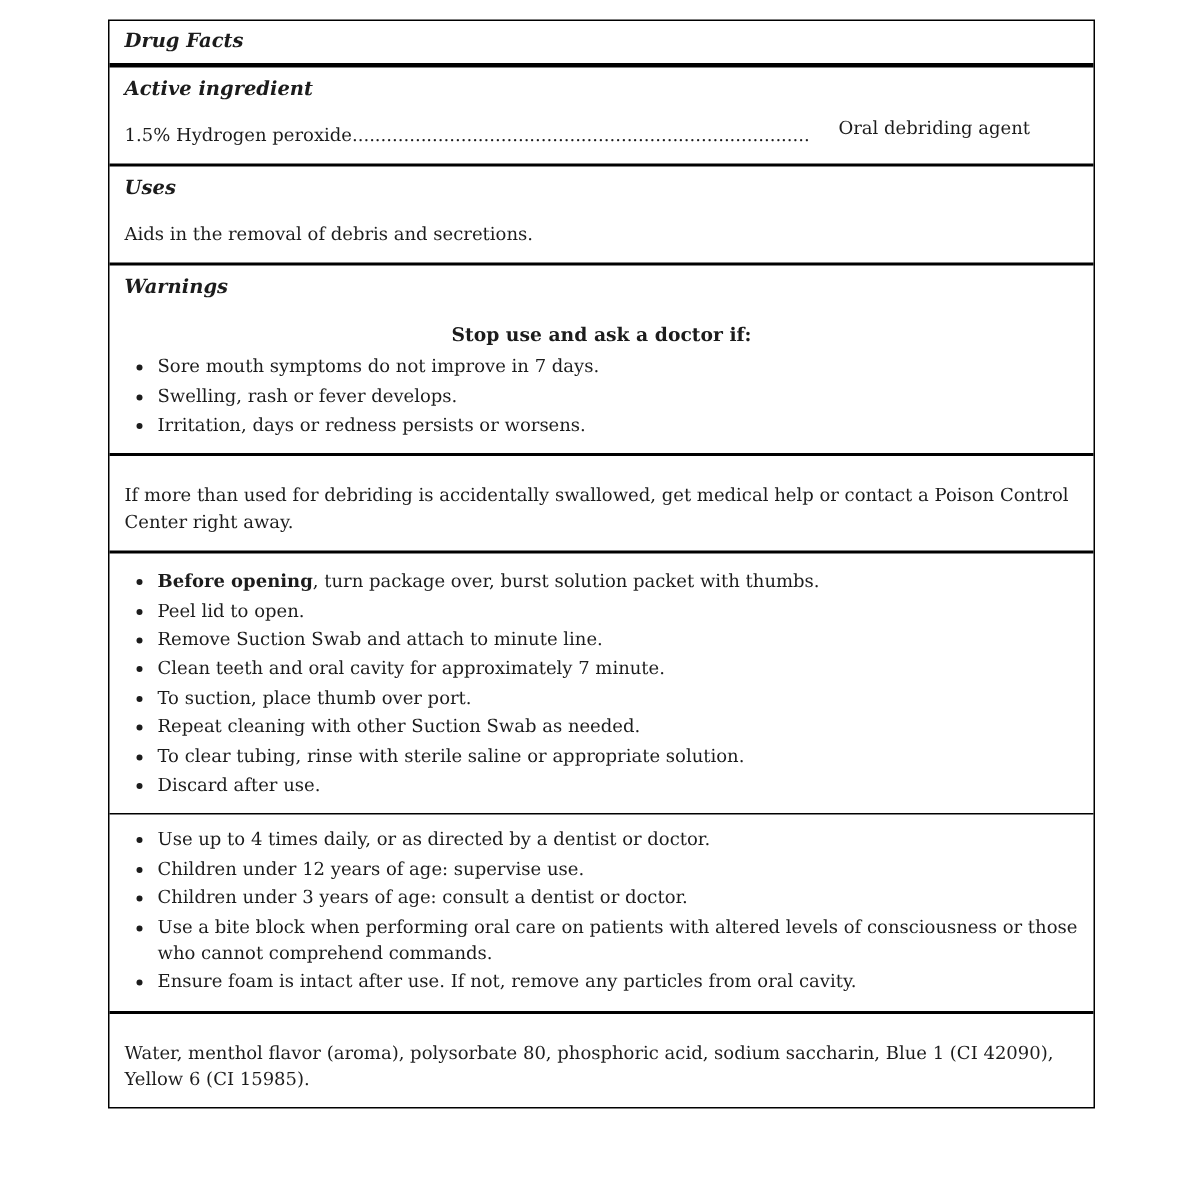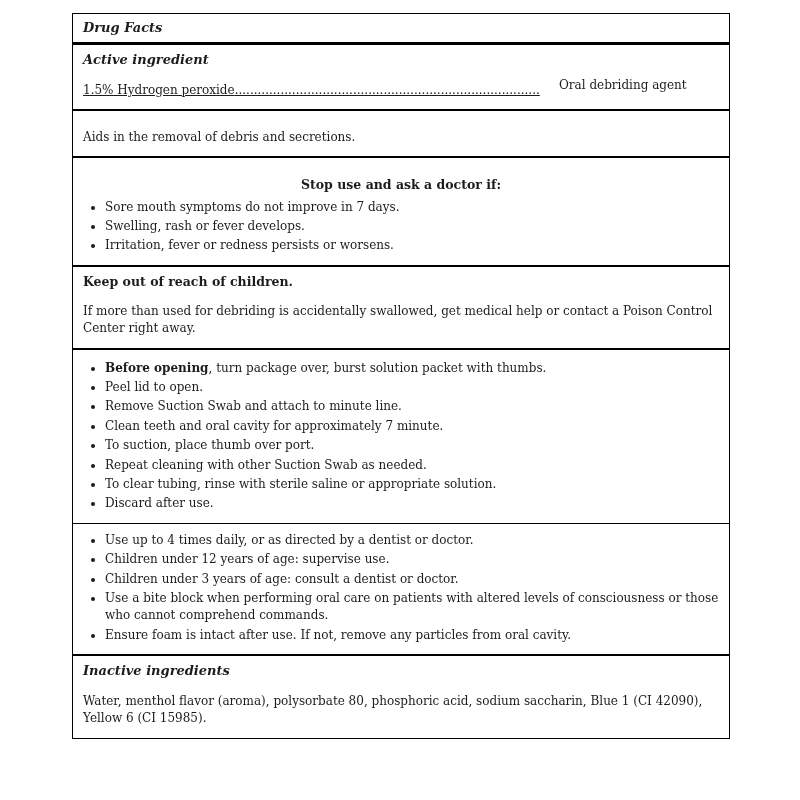--- a/index.html
+++ b/index.html
@@ -48,21 +48,20 @@
   }
   .col-left { flex: 1 1 auto; min-width: 0; }
   .col-right {
     flex: 0 0 160px;
     padding-top: 12px;
   }
   .col-right .para { margin-top: 14px; }
   .dotline {
     white-space: nowrap;
     overflow: hidden;
-    text-decoration: underline;
   }
   ul.bullets {
     margin: 4px 0 0 0;
     padding: 0 0 0 22px;
     list-style: disc;
   }
   ul.bullets li { margin-top: 2px; }
   .subdivider {
     border-top: 1px solid #000;
     margin: 10px -10px 0 -10px;
@@ -86,34 +85,35 @@
           <div class="h it">Active ingredient</div>
           <div class="para dotline"><span>1.5% Hydrogen peroxide</span><span>................................................................................</span></div>
         </div>
         <div class="col-right">
           <div class="para">Oral debriding agent</div>
         </div>
       </div>
     </div>
 
     <div class="section">
+      <div class="h it">Uses</div>
       <div class="para">Aids in the removal of debris and secretions.</div>
     </div>
 
     <div class="section">
+      <div class="h it">Warnings</div>
       <div class="para h" style="font-size:12.5px;text-align:center;">Stop use and ask a doctor if:</div>
       <ul class="bullets">
         <li>Sore mouth symptoms do not improve in 7 days.</li>
         <li>Swelling, rash or fever develops.</li>
-        <li>Irritation, fever or redness persists or worsens.</li>
+        <li>Irritation, days or redness persists or worsens.</li>
       </ul>
     </div>
 
     <div class="section">
-      <div class="h" style="font-size:12.5px;">Keep out of reach of children.</div>
       <div class="para">If more than used for debriding is accidentally swallowed, get medical help or contact a Poison Control Center right away.</div>
     </div>
 
     <div class="section">
       <ul class="bullets">
         <li><b>Before opening</b><span>, turn package over, burst solution packet with thumbs.</span></li>
         <li>Peel lid to open.</li>
         <li>Remove Suction Swab and attach to minute line.</li>
         <li>Clean teeth and oral cavity for approximately 7 minute.</li>
         <li>To suction, place thumb over port.</li>
@@ -125,18 +125,17 @@
       <ul class="bullets after-divider">
         <li>Use up to 4 times daily, or as directed by a dentist or doctor.</li>
         <li>Children under 12 years of age: supervise use.</li>
         <li>Children under 3 years of age: consult a dentist or doctor.</li>
         <li>Use a bite block when performing oral care on patients with altered levels of consciousness or those who cannot comprehend commands.</li>
         <li>Ensure foam is intact after use. If not, remove any particles from oral cavity.</li>
       </ul>
     </div>
 
     <div class="section">
-      <div class="h it">Inactive ingredients</div>
       <div class="para">Water, menthol flavor (aroma), polysorbate 80, phosphoric acid, sodium saccharin, Blue 1 (CI 42090), Yellow 6 (CI 15985).</div>
     </div>
 
   </div>
 </div>
 
 </body></html>

